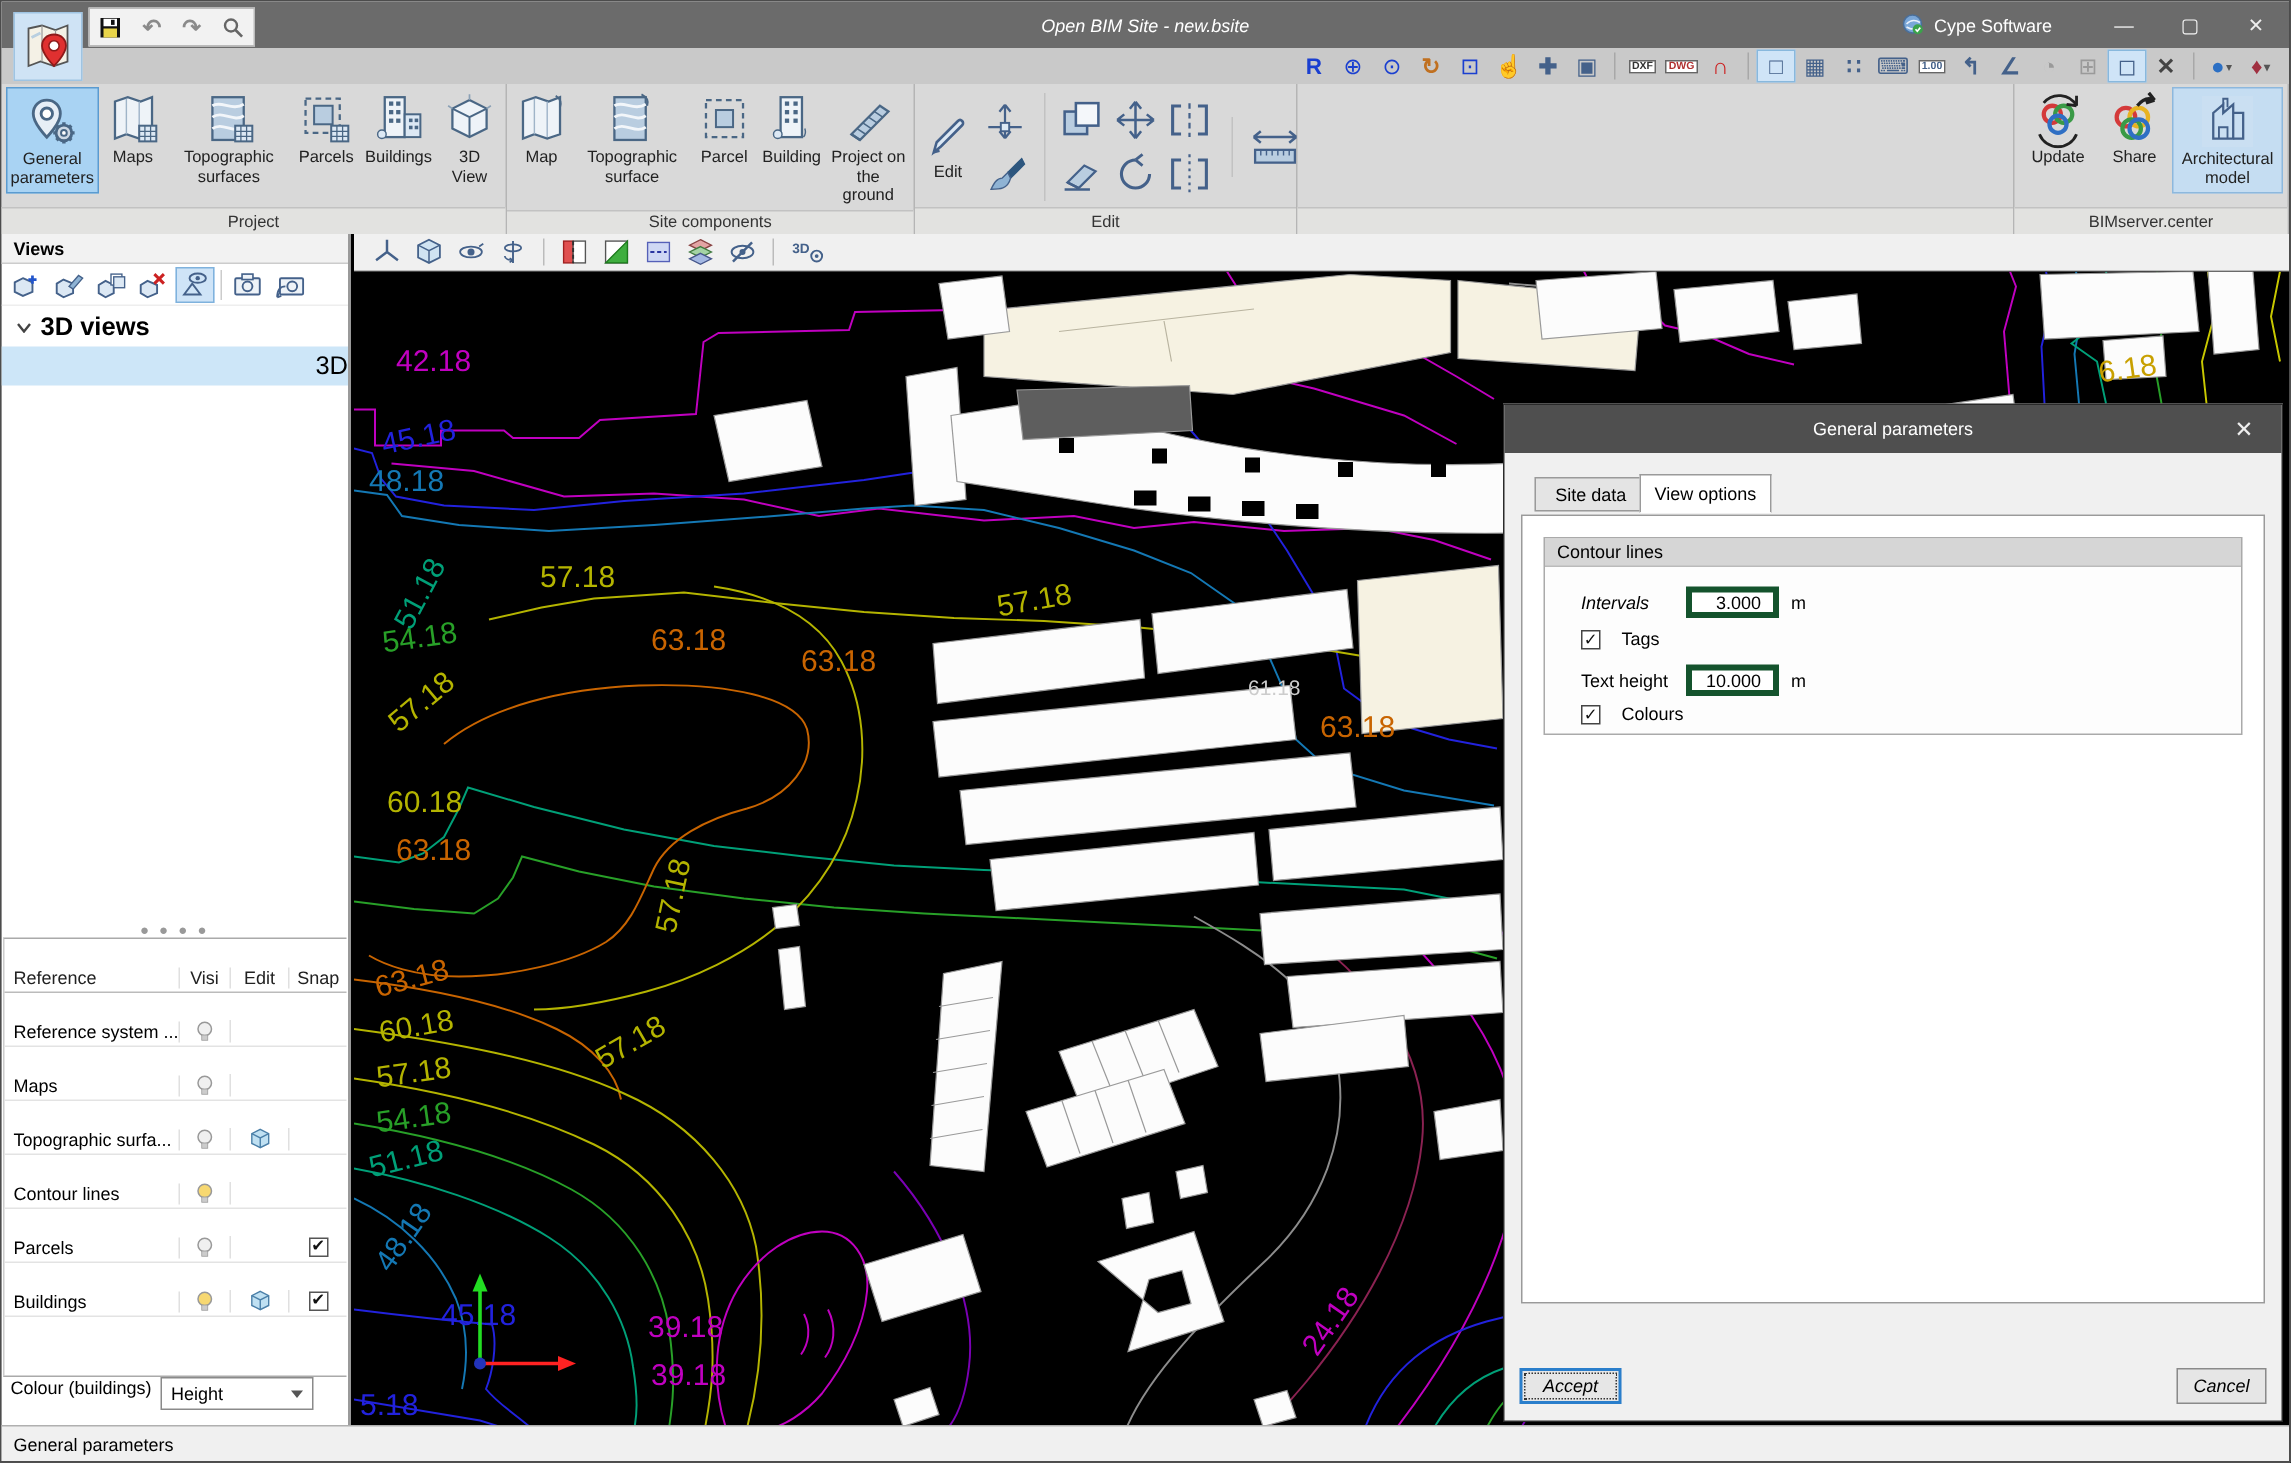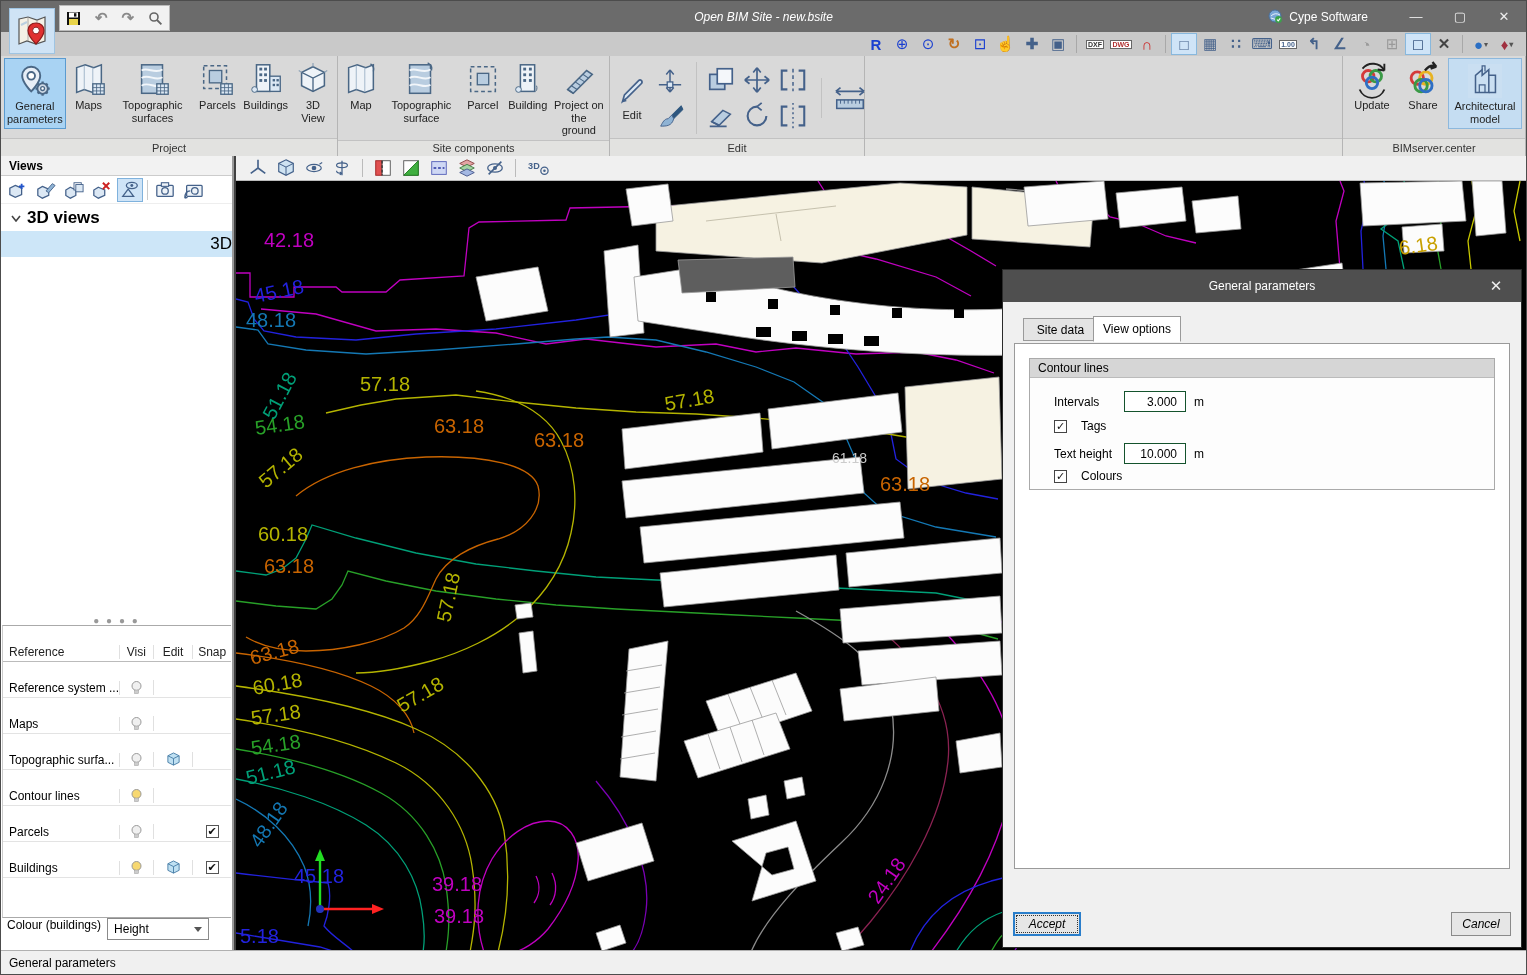--- a/index.html
+++ b/index.html
@@ -24,21 +24,21 @@
   #ribbon{position:absolute;left:0;top:55px;width:100%;height:100px;background:#d9d9d9;display:flex;}
   .rgroup{position:relative;height:100%;border-right:1px solid #b5b5b5;display:flex;flex-direction:column;}
   .ritems{flex:1;display:flex;align-items:flex-start;padding:2px 2px 0 2px;}
   .rlabel{height:18px;background:#e2e2e0;border-top:1px solid #c2c2c2;font-size:11px;color:#333;display:flex;align-items:center;justify-content:center;}
   .rbtn{display:flex;flex-direction:column;align-items:center;padding:3px 2px;margin:0 1px;font-size:11px;line-height:1.15;color:#222;text-align:center;}
   .rbtn svg{flex:0 0 auto;}
   .rbtn.sel{background:#a9d3f3;border:1px solid #5b9bd0;}
   .rbtn.sel2{background:#c5ddf2;border:1px solid #8db8dd;}
   .minibtn{display:flex;align-items:center;justify-content:center;padding:2px;margin:1px;}
   
-  #main{position:absolute;left:0;top:155px;width:100%;bottom:24px;background:#404040;}
+  #main{position:absolute;left:0;top:155px;width:100%;bottom:24px;background:#000000;}
   #leftpanel{position:absolute;left:0;top:0;width:233px;height:100%;background:#fff;border-right:2px solid #9a9a9a;display:flex;flex-direction:column;}
   #viewshdr{height:20px;background:#f2f2f2;border-bottom:1px solid #ccc;font-weight:bold;font-size:12px;padding-left:8px;display:flex;align-items:center;}
   #viewstools{height:28px;display:flex;align-items:center;padding-left:4px;gap:2px;border-bottom:1px solid #eee;}
   .vt{width:26px;height:24px;display:flex;align-items:center;justify-content:center;}
   .vt.sel{background:#cfe4f7;border:1px solid #7fb2dd;}
   .vsep{width:1px;height:20px;background:#ccc;margin:0 2px;}
   #tree{font-size:17px;text-align:right;}
   .treeroot{display:flex;align-items:center;gap:6px;font-weight:bold;padding:4px 0 3px 10px;}
   .treeitem{background:#cde6f8;padding:3px 0 3px 52px;}
   #lpfill{flex:1;}
@@ -68,21 +68,21 @@
   #dtitle{height:32px;background:#4f4f4f;color:#fff;font-size:12px;display:flex;align-items:center;justify-content:center;position:relative;}
   #dclose{position:absolute;right:10px;top:0;height:32px;width:30px;display:flex;align-items:center;justify-content:center;font-size:15px;color:#eee;}
   #dbody{flex:1;position:relative;}
   .tab{position:absolute;top:14px;height:24px;font-size:12px;display:flex;align-items:center;justify-content:center;border:1px solid #9a9a9a;background:#e4e4e4;}
   #tab1{left:20px;width:75px;top:16px;height:23px;}
   #tab2{left:90px;width:88px;height:26px;background:#fff;border-bottom:1px solid #fff;z-index:2;}
   #dcontent{position:absolute;left:11px;right:11px;top:41px;bottom:40px;background:#fff;border:1px solid #9a9a9a;}
   #groupbox{position:absolute;left:14px;right:14px;top:14px;height:132px;border:1px solid #aaa;background:#fdfdfd;}
   #grouphdr{height:19px;background:#d6d6d6;border-bottom:1px solid #bbb;font-size:12px;display:flex;align-items:center;padding-left:8px;}
   .frow{position:absolute;left:24px;display:flex;align-items:center;font-size:12px;gap:8px;}
-  .finput{width:62px;height:21px;border:1px solid #14532d;background:#fff;font-size:12px;text-align:right;padding:0 8px;}
+  .finput{width:62px;height:21px;border:4px solid #14532d;background:#fff;font-size:12px;text-align:right;padding:0 8px;}
   .cb{width:13px;height:13px;border:1px solid #444;background:#fff;display:inline-flex;align-items:center;justify-content:center;font-size:11px;color:#111;margin-right:6px;}
   #dbuttons{height:38px;display:flex;align-items:center;justify-content:space-between;padding:0 10px 8px 10px;font-style:italic;}
   .dbtn{height:24px;border:1px solid #8a8a8a;background:#e6e6e6;font-size:12px;display:flex;align-items:center;justify-content:center;}
   #acceptbtn{width:68px;border:2px solid #2a7ecb;outline:1px dotted #333;outline-offset:-4px;}
   #cancelbtn{width:60px;}
   
   #statusbar{position:absolute;left:0;bottom:0;width:100%;height:24px;background:#f0f0f0;border-top:1px solid #b0b0b0;font-size:12px;display:flex;align-items:center;padding-left:8px;}
   svg{display:block;}
 </style>
 </head>
@@ -806,21 +806,21 @@
       <span>General parameters</span>
       <span id="dclose">✕</span>
     </div>
     <div id="dbody">
       <div class="tab" id="tab1">Site data</div>
       <div class="tab" id="tab2">View options</div>
       <div id="dcontent">
         <div id="groupbox">
           <div id="grouphdr">Contour lines</div>
           <div class="frow" style="top:32px;">
-            <span style="width:62px;">Intervals</span>
+            <span style="width:62px;font-style:italic;">Intervals</span>
             <input class="finput" value="3.000" style="">
             <span>m</span>
           </div>
           <div class="frow" style="top:60px;">
             <span class="cb">✓</span>
             <span>Tags</span>
           </div>
           <div class="frow" style="top:84px;">
             <span style="width:62px;">Text height</span>
             <input class="finput" value="10.000" style="">

